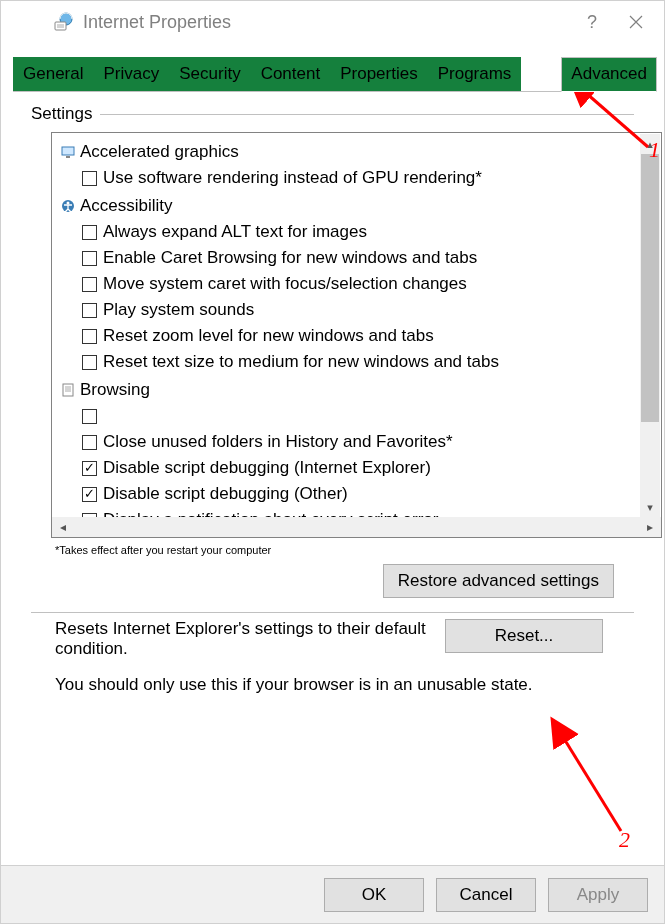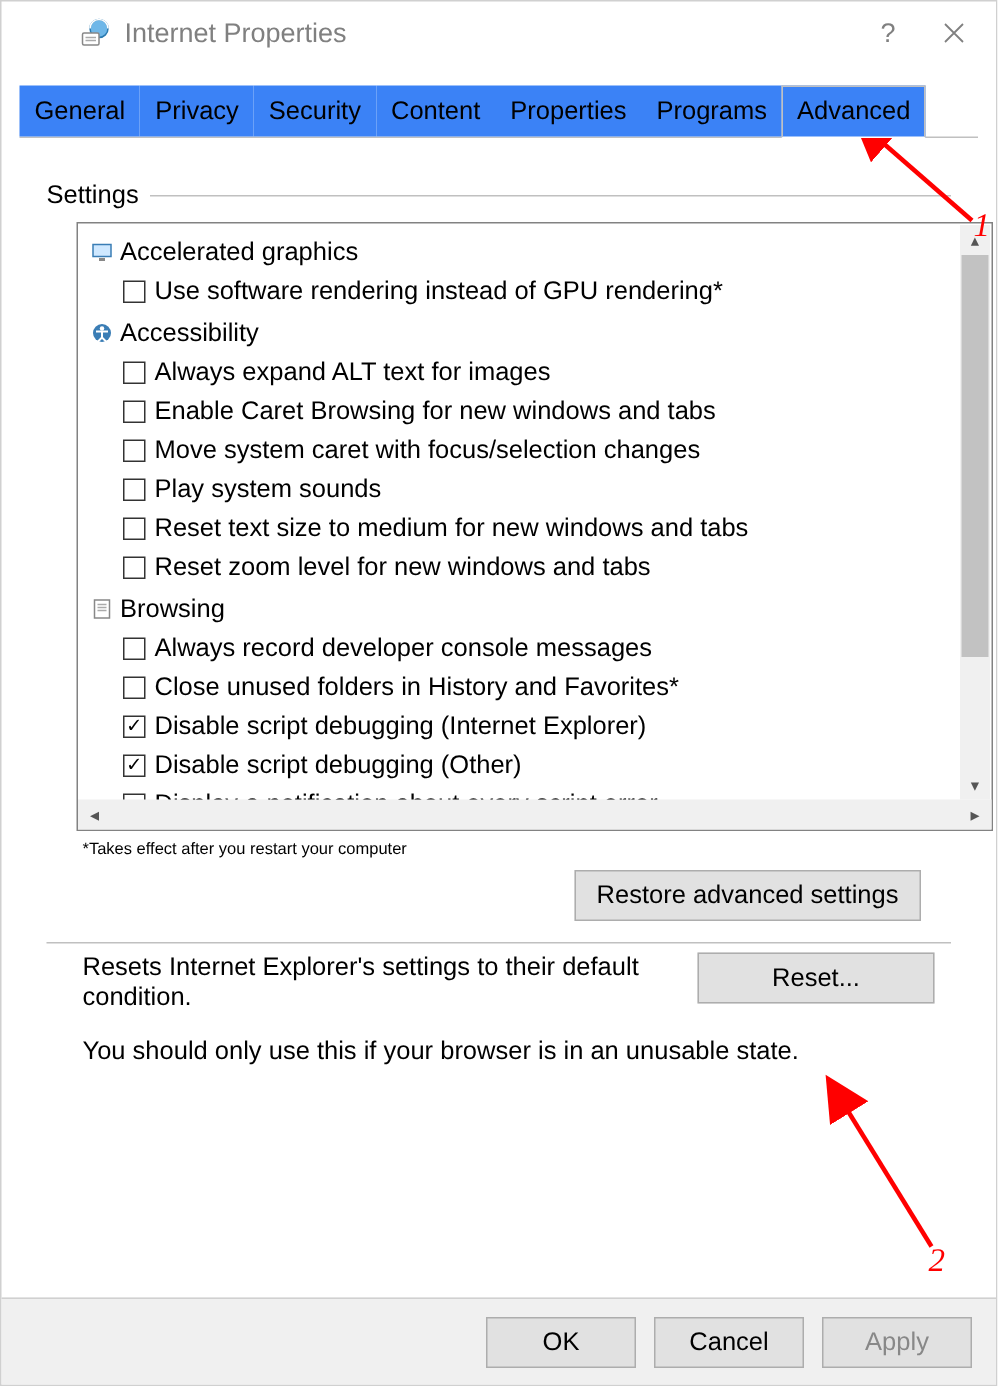--- a/index.html
+++ b/index.html
@@ -47,37 +47,38 @@
   .tab-area { padding: 0 12px; }
   .tabs {
     display: flex;
     border-bottom: 1px solid #c0c0c0;
     margin-top: 14px;
   }
   .tab {
     padding: 6px 9px 7px 9px;
     font-size: 17px;
     color: #000;
-    background: #3b82f6;
+    background: #15803d;
     border: 1px solid transparent;
     border-bottom: none;
     cursor: default;
     position: relative;
   }
   .tab.active {
     border: 1px solid #c0c0c0;
     border-bottom: 1px solid #ffffff;
     margin-bottom: -1px;
     z-index: 2;
+    margin-left: 40px;
   }
   .content {
     padding: 12px 18px 12px 18px;
   }
   .fieldset {
-    margin-top: 16px;
+    margin-top: 0;
   }
   .fieldset-legend {
     display: flex; align-items: center;
     margin-bottom: 4px;
   }
   .fieldset-legend .label { padding-right: 8px; }
   .fieldset-legend .line { flex:1; height:1px; background:#c0c0c0; }
   .tree-box {
     border: 1px solid #828282;
     width: 611px;
@@ -138,21 +139,21 @@
     font-size:17px;
     padding: 5px 14px;
     color:#000000;
     cursor: default;
     min-height:34px;
   }
   .btn:disabled { color:#888; }
   .restore-row { display:flex; justify-content:flex-end; margin: 6px 20px 14px 0;}
   .fieldset2 { margin-top: 8px; }
   .reset-row {
-    display:flex; align-items:flex-start; gap:20px;
+    display:flex; align-items:flex-start; 
     margin: 6px 0 0 24px;
   }
   .reset-text { flex:1; font-size:17px; max-width:390px;}
   .reset-btn { width:158px; }
   .warn { margin: 16px 0 0 24px; font-size:17px; }
   .button-bar {
     position:absolute; left:0; right:0; bottom:0;
     border-top:1px solid #d0d0d0;
     background:#f0f0f0;
     height:58px;
@@ -248,42 +249,41 @@
                 <div class="item-row">
                   <span class="cb"></span>
                   <span class="item-label">Move system caret with focus/selection changes</span>
                 </div>
                 <div class="item-row">
                   <span class="cb"></span>
                   <span class="item-label">Play system sounds</span>
                 </div>
                 <div class="item-row">
                   <span class="cb"></span>
+                  <span class="item-label">Reset zoom level for new windows and tabs</span>
+                </div>
+                <div class="item-row">
+                  <span class="cb"></span>
                   <span class="item-label">Reset text size to medium for new windows and tabs</span>
-                </div>
-                <div class="item-row">
-                  <span class="cb"></span>
-                  <span class="item-label">Reset zoom level for new windows and tabs</span>
                 </div>
               </div>
               <div class="tree-group">
                 <div class="group-row">
                   <span class="group-icon">
                     <svg width="14" height="14" viewBox="0 0 14 14">
                       <rect x="2" y="1" width="10" height="12" fill="#fff" stroke="#888"></rect>
                       <line x1="4" y1="4" x2="10" y2="4" stroke="#aaa"></line>
                       <line x1="4" y1="6" x2="10" y2="6" stroke="#aaa"></line>
                       <line x1="4" y1="8" x2="10" y2="8" stroke="#aaa"></line>
                     </svg>
                   </span>
                   <span class="group-label">Browsing</span>
                 </div>
                 <div class="item-row">
                   <span class="cb"></span>
-                  <span class="item-label">Always record developer console messages</span>
                 </div>
                 <div class="item-row">
                   <span class="cb"></span>
                   <span class="item-label">Close unused folders in History and Favorites*</span>
                 </div>
                 <div class="item-row">
                   <span class="cb checked"></span>
                   <span class="item-label">Disable script debugging (Internet Explorer)</span>
                 </div>
                 <div class="item-row">

